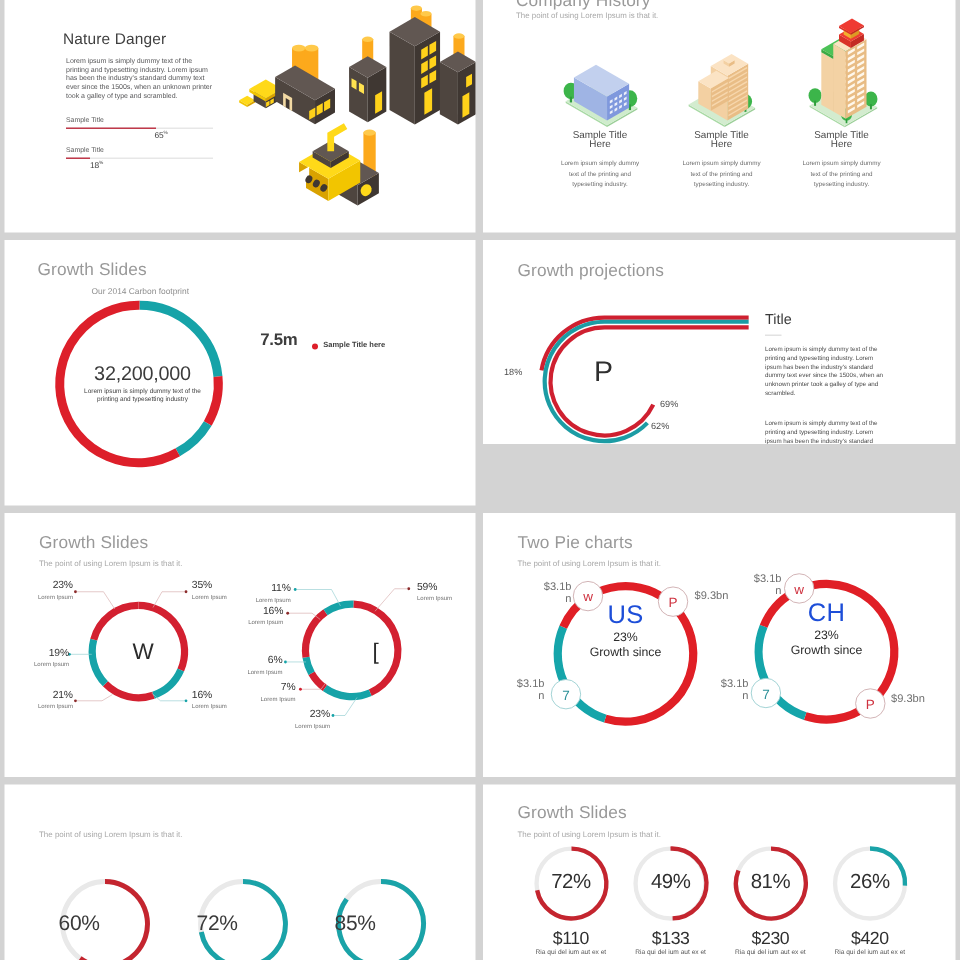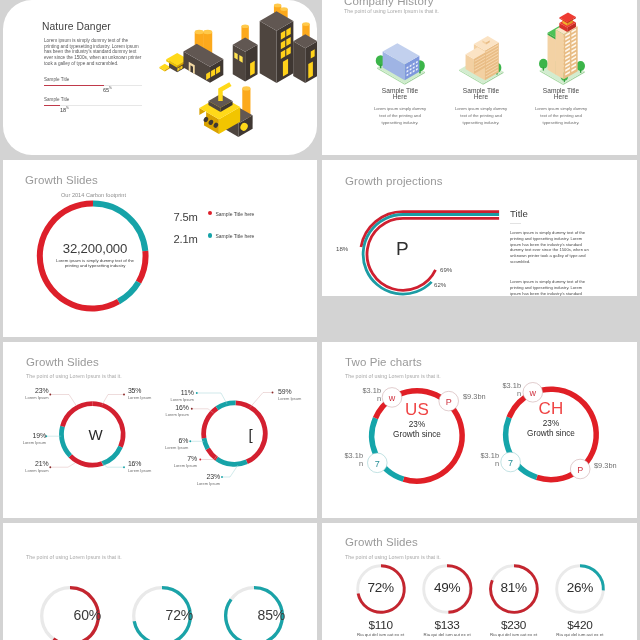--- a/index.html
+++ b/index.html
@@ -1,20 +1,20 @@
 <!DOCTYPE html>
 <html><head>
 <meta charset="utf-8">
 <style>
   html,body{margin:0;padding:0;}
   body{width:640px;height:640px;background:#d3d3d3;font-family:"Liberation Sans",sans-serif;overflow:hidden;
        -webkit-font-smoothing:antialiased;}
   .grid{position:absolute;left:0;top:0;width:640px;height:640px;}
   .slide{position:absolute;background:#ffffff;overflow:hidden;}
-  .s1{left:3px;  top:0px;   width:314px;height:155px;border-radius:29px;}
+  .s1{left:3px;  top:0px;   width:314px;height:155px;}
   .s2{left:322px;top:0px;   width:315px;height:155px;}
   .s3{left:3px;  top:160px; width:314px;height:177px;}
   .s4{left:322px;top:160px; width:315px;height:136px;}
   .s5{left:3px;  top:342px; width:314px;height:176px;}
   .s6{left:322px;top:342px; width:315px;height:176px;}
   .s7{left:3px;  top:523px; width:314px;height:117px;}
   .s8{left:322px;top:523px; width:315px;height:117px;}
   svg{display:block;overflow:visible;}
 
   
@@ -37,21 +37,21 @@
   .ch-p{text-align:center;font-size:4.2px;line-height:6.8px;color:#6b6b6b;margin-top:5.5px;padding:0 11px;}
 
   
   .g3-title{position:absolute;left:22px;top:13.8px;font-size:11.5px;color:#999999;letter-spacing:.1px;}
   .g3-sub{position:absolute;left:58px;top:31.8px;font-size:5.6px;color:#8e8e8e;}
   .g3-donut{position:absolute;left:31px;top:36.6px;}
   .g3-center{position:absolute;left:45px;top:82px;width:94px;text-align:center;}
   .g3-num{font-size:13.2px;color:#3b3b3b;letter-spacing:-.15px;line-height:13px;}
   .g3-cap{font-size:4.3px;line-height:5px;color:#3d3d3d;margin-top:3.2px;padding:0 4px;}
   .g3-legend{position:absolute;left:170.5px;top:50.5px;}
-  .g3-li{display:flex;align-items:flex-start;height:22.8px;}
+  .g3-li{display:flex;align-items:flex-end;height:22.8px;font-weight:bold;}
   .g3-v{font-size:11.2px;color:#3d3d3d;width:33.5px;letter-spacing:-.2px;}
   .g3-dot{width:4.4px;height:4.4px;border-radius:50%;display:inline-block;margin:0 3.6px 0 0.5px;}
   .g3-l{font-size:5.0px;color:#3f3f3f;}
 
   
   .g4-title{position:absolute;left:23px;top:14.5px;font-size:11.5px;color:#999999;letter-spacing:.1px;}
   .g4-arcs{position:absolute;left:24px;top:42px;}
   .g4-letter{position:absolute;left:74px;top:78px;font-size:19px;color:#2f2f2f;}
   .g4-cal{position:absolute;font-size:6.1px;color:#4d4d4d;}
   .g4-cal-18{left:14px;top:85px;}
@@ -74,33 +74,33 @@
   .g5-cal.l{text-align:left;}
 
   
   .g6-title{position:absolute;left:23px;top:13.8px;font-size:11.5px;color:#999999;letter-spacing:.1px;}
   .g6-sub{position:absolute;left:23px;top:31.0px;font-size:5.3px;color:#a8a8a8;}
   .g6-svg{position:absolute;overflow:visible;}
   .bdg{font-family:"Liberation Sans",sans-serif;font-size:9px;text-anchor:middle;}
   .bdg-r{fill:#cf3340;}
   .bdg-t{fill:#2a8f97;}
   .g6-c{position:absolute;text-align:center;}
-  .g6-c1{font-size:17px;color:#ef4444;line-height:17px;letter-spacing:.2px;}
+  .g6-c1{font-size:17px;color:#1d4ed8;line-height:17px;letter-spacing:.2px;}
   .g6-c2{font-size:8.2px;color:#2d2d2d;margin-top:2px;}
   .g6-c3{font-size:8.2px;color:#2d2d2d;margin-top:1px;}
   .g6-amt{position:absolute;font-size:7.4px;color:#6f6f6f;line-height:8.3px;}
   .g6-amt em{font-style:normal;display:block;}
   .g6-amt.r{text-align:right;}
   .g6-amt.l{text-align:left;}
 
   
   .g7-title{position:absolute;left:23px;top:13.0px;font-size:12.1px;color:#8d8d8d;letter-spacing:.1px;}
   .g7-sub{position:absolute;left:23px;top:31.0px;font-size:5.3px;color:#a8a8a8;}
   .g7-svg{position:absolute;}
-  .g7-val{position:absolute;text-align:right;font-size:14px;color:#3a3a3a;letter-spacing:-.2px;}
+  .g7-val{position:absolute;text-align:left;font-size:14px;color:#3a3a3a;letter-spacing:-.2px;}
 
   
   .g8-title{position:absolute;left:23px;top:13px;font-size:11.5px;color:#999999;letter-spacing:.1px;}
   .g8-sub{position:absolute;left:23px;top:31.0px;font-size:5.3px;color:#a8a8a8;}
   .g8-col{position:absolute;top:39.1px;width:54px;}
   .g8-svg{position:absolute;left:0;top:0;}
   .g8-pct{position:absolute;left:-4px;top:17.5px;width:62px;text-align:center;font-size:13.6px;color:#2f2f2f;letter-spacing:-.3px;}
   .g8-amt{position:absolute;left:-8px;top:56px;width:70px;text-align:center;font-size:11.8px;color:#2f2f2f;letter-spacing:-.3px;}
   .g8-cap{position:absolute;left:-14px;top:70px;width:82px;text-align:center;font-size:4.4px;line-height:5.5px;color:#555;}
 </style>
@@ -364,25 +364,20 @@
 
     <div class="g3-center">
       <div class="g3-num">32,200,000</div>
       <div class="g3-cap">Lorem ipsum is simply dummy text of the printing and typesetting industry</div>
     </div>
 
     <div class="g3-legend">
       <div class="g3-li">
         <span class="g3-v">7.5m</span>
         <span class="g3-dot" style="background:#dd1f2a"></span>
-        <span class="g3-l">Sample Title here</span>
-      </div>
-      <div class="g3-li">
-        <span class="g3-v">2.1m</span>
-        <span class="g3-dot" style="background:#16a3a8"></span>
         <span class="g3-l">Sample Title here</span>
       </div>
     </div>
   </div>
 
   <div class="slide s2">
     <div class="ch-title">Company History</div>
     <div class="ch-sub">The point of using Lorem Ipsum is that it.</div>
 
     <div class="ch-col" style="left:38px">

